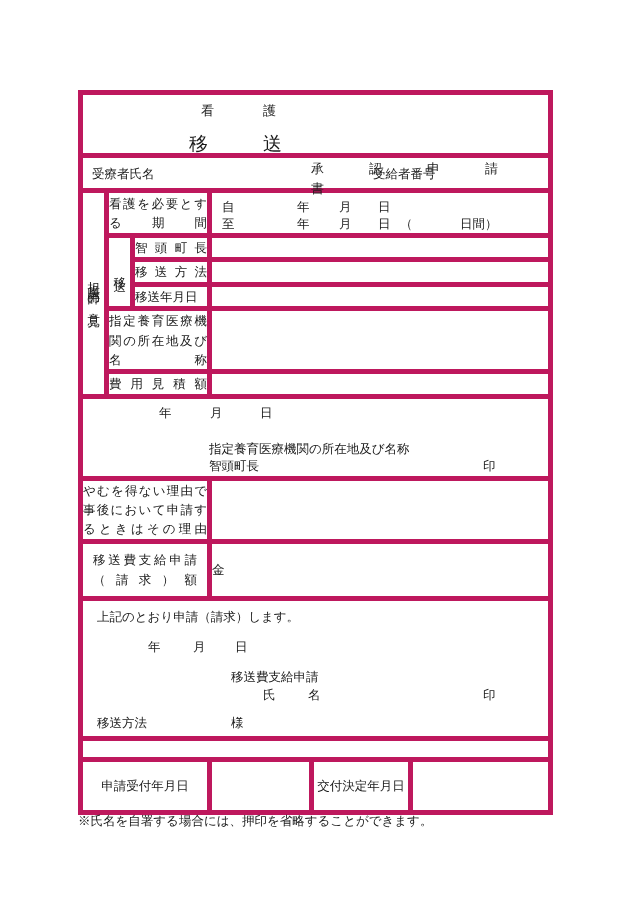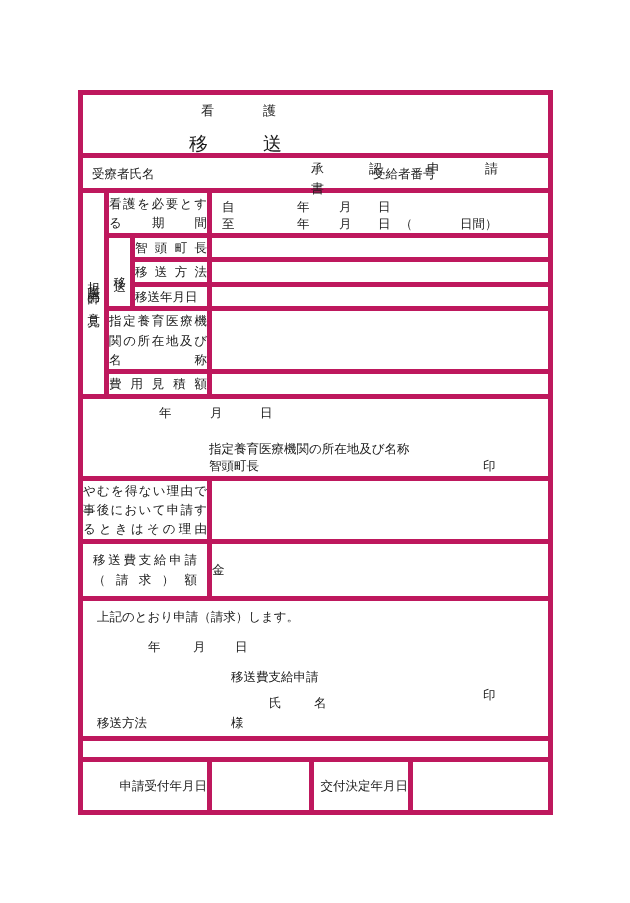--- a/index.html
+++ b/index.html
@@ -175,27 +175,27 @@
   .decl-wrap {
     position: relative;
     height: 135px;
     font-size: 12.5px;
   }
   .dc-head  { position: absolute; left: 14px;  top: 6px; }
   .dc-y     { position: absolute; left: 65px;  top: 36px; }
   .dc-m     { position: absolute; left: 110px; top: 36px; }
   .dc-d     { position: absolute; left: 152px; top: 36px; }
   .dc-addr  { position: absolute; left: 148px; top: 66px; }
-  .dc-name  { position: absolute; left: 186px; top: 84px; letter-spacing: 10px; margin-top: 8px; }
+  .dc-name  { position: absolute; left: 180px; top: 84px; letter-spacing: 10px; }
   .dc-seal  { position: absolute; left: 400px; top: 84px; }
   .dc-mayor { position: absolute; left: 14px;  top: 112px; }
   .dc-sama  { position: absolute; left: 148px; top: 112px; }
 
   
-  .recv-row td { height: 48px; text-align: right; }
+  .recv-row td { height: 48px; }
   .recv-lbl {
     text-align: center;
     font-size: 12.5px;
   }
 
   
   .note {
     position: absolute;
     left: 78px;
     top: 813px;
@@ -341,14 +341,15 @@
 
     <tr class="recv-row">
       <td colspan="3" class="recv-lbl">申請受付年月日</td>
       <td colspan="2" class="pad"></td>
       <td class="recv-lbl">交付決定年月日</td>
       <td class="pad"></td>
     </tr>
   </tbody>
     </table>
 
+  <div class="note">※氏名を自署する場合には、押印を省略することができます。</div>
 
 </div>
 
 </body></html>

